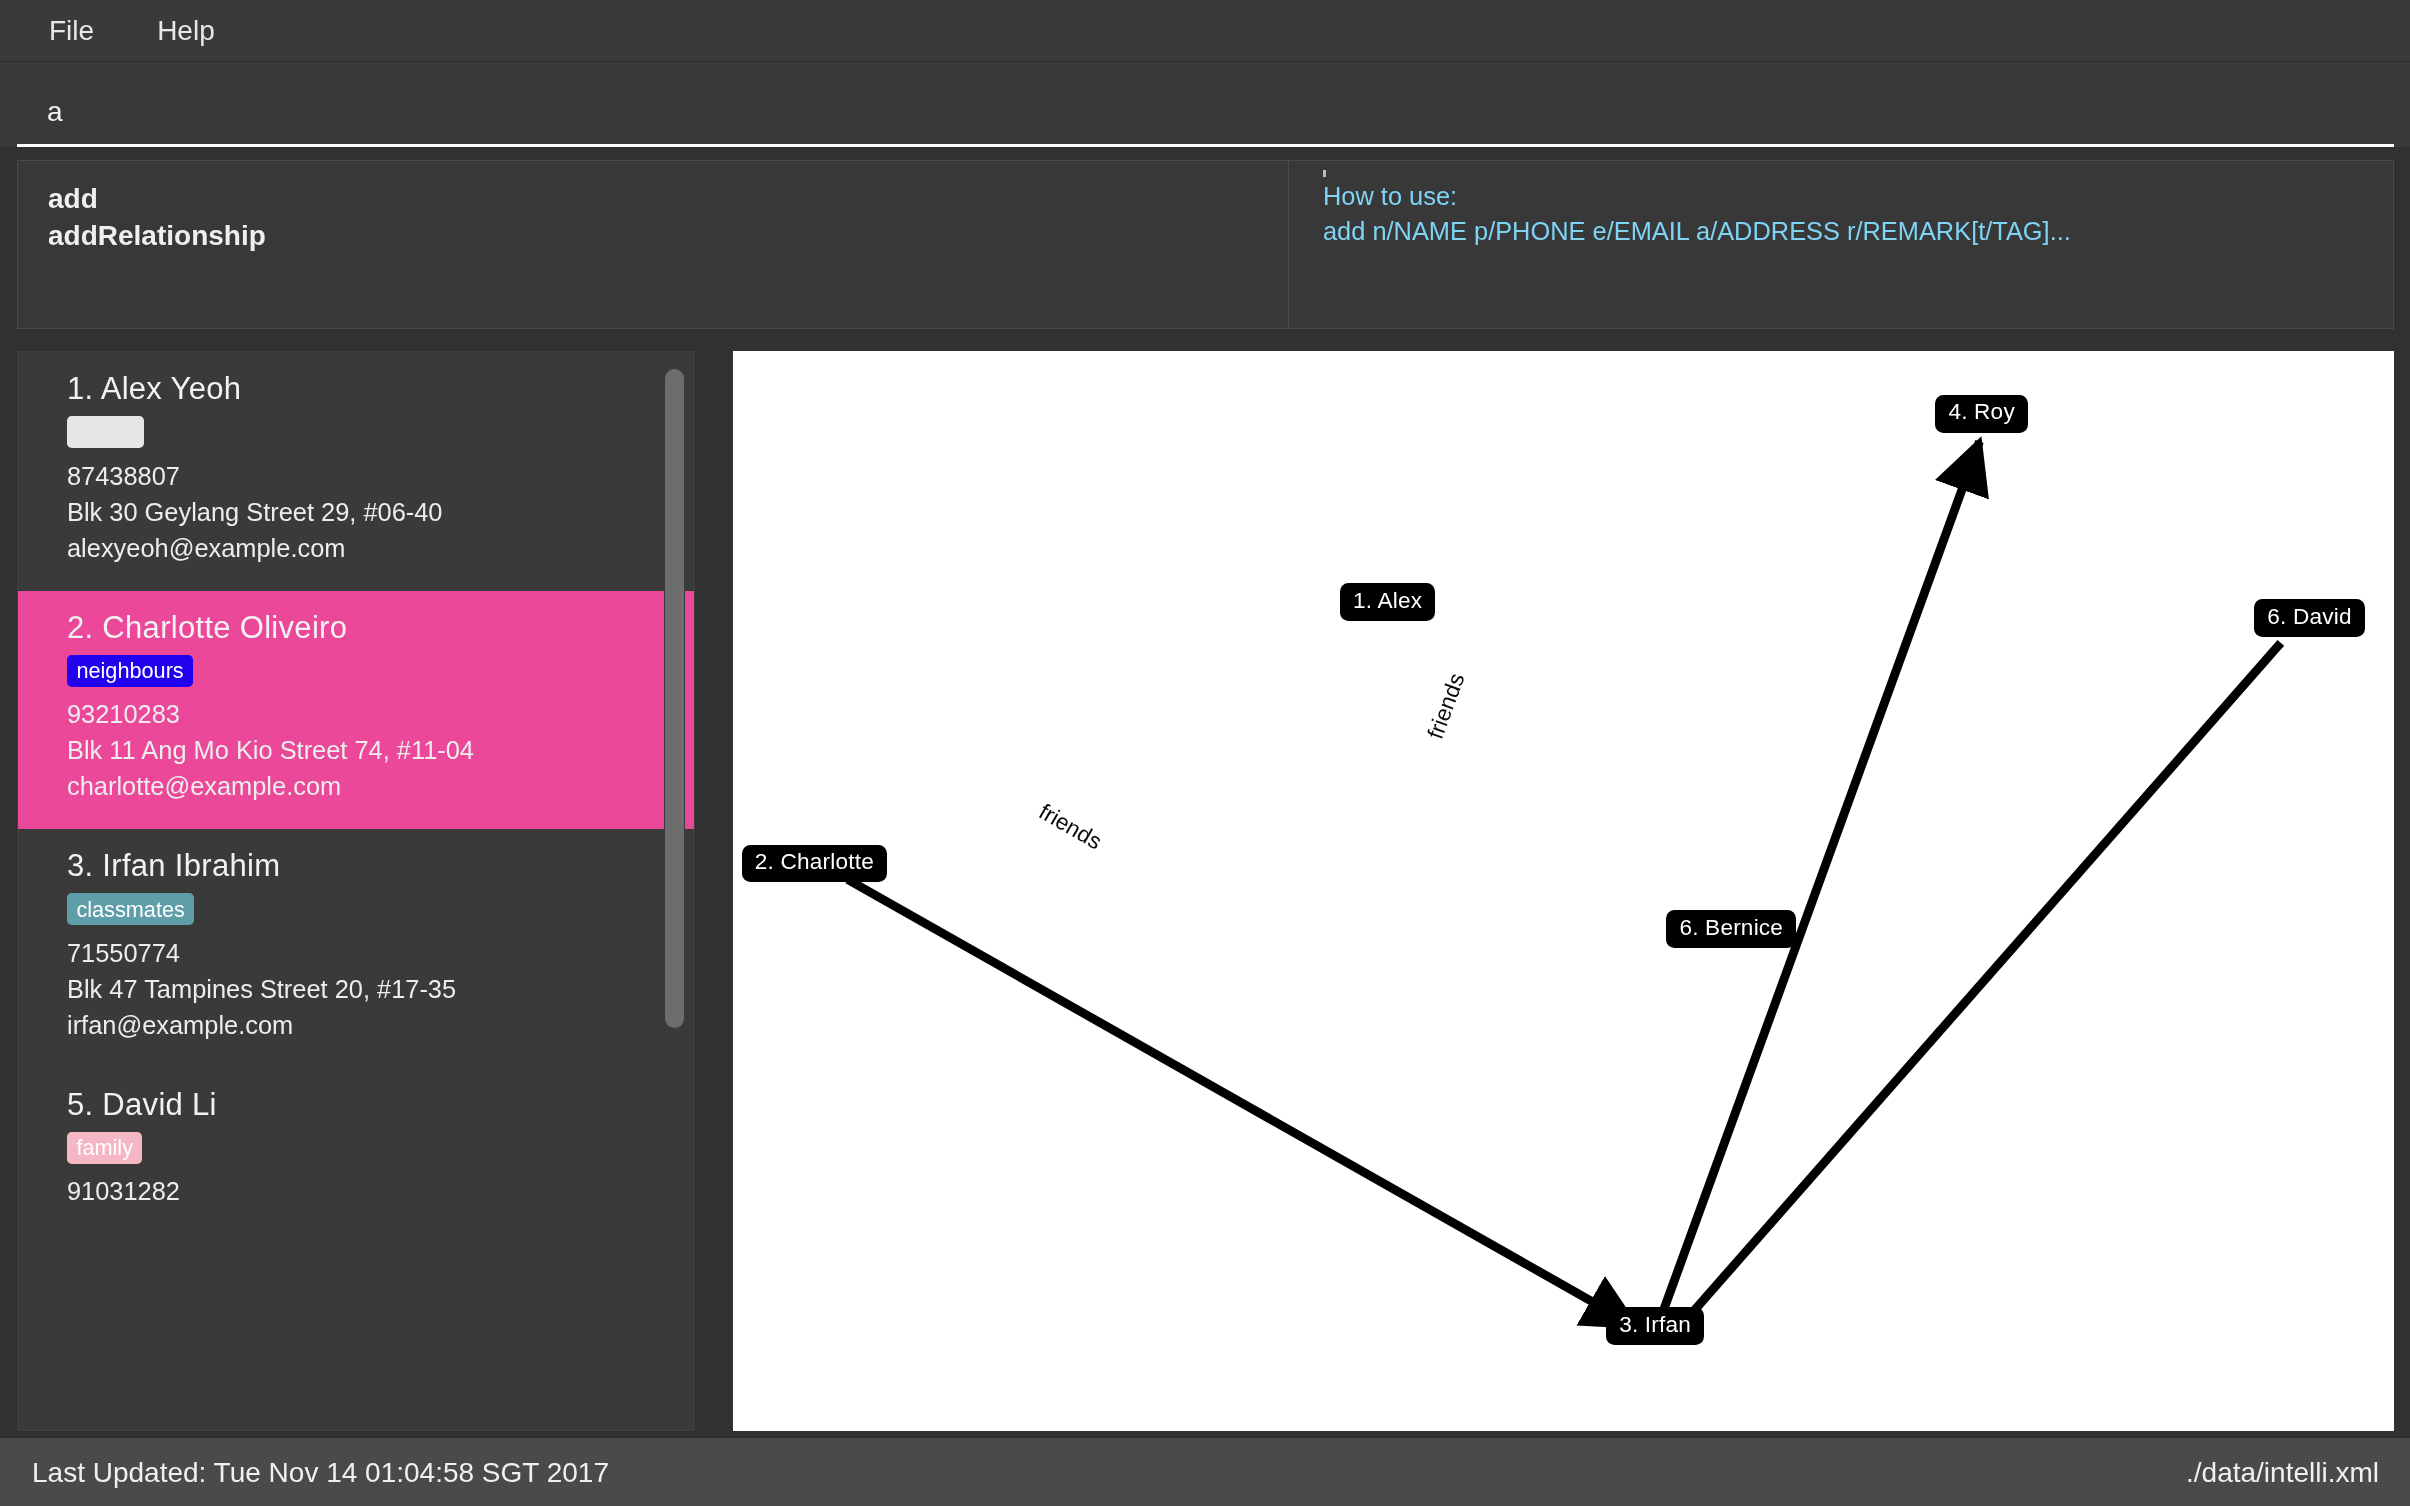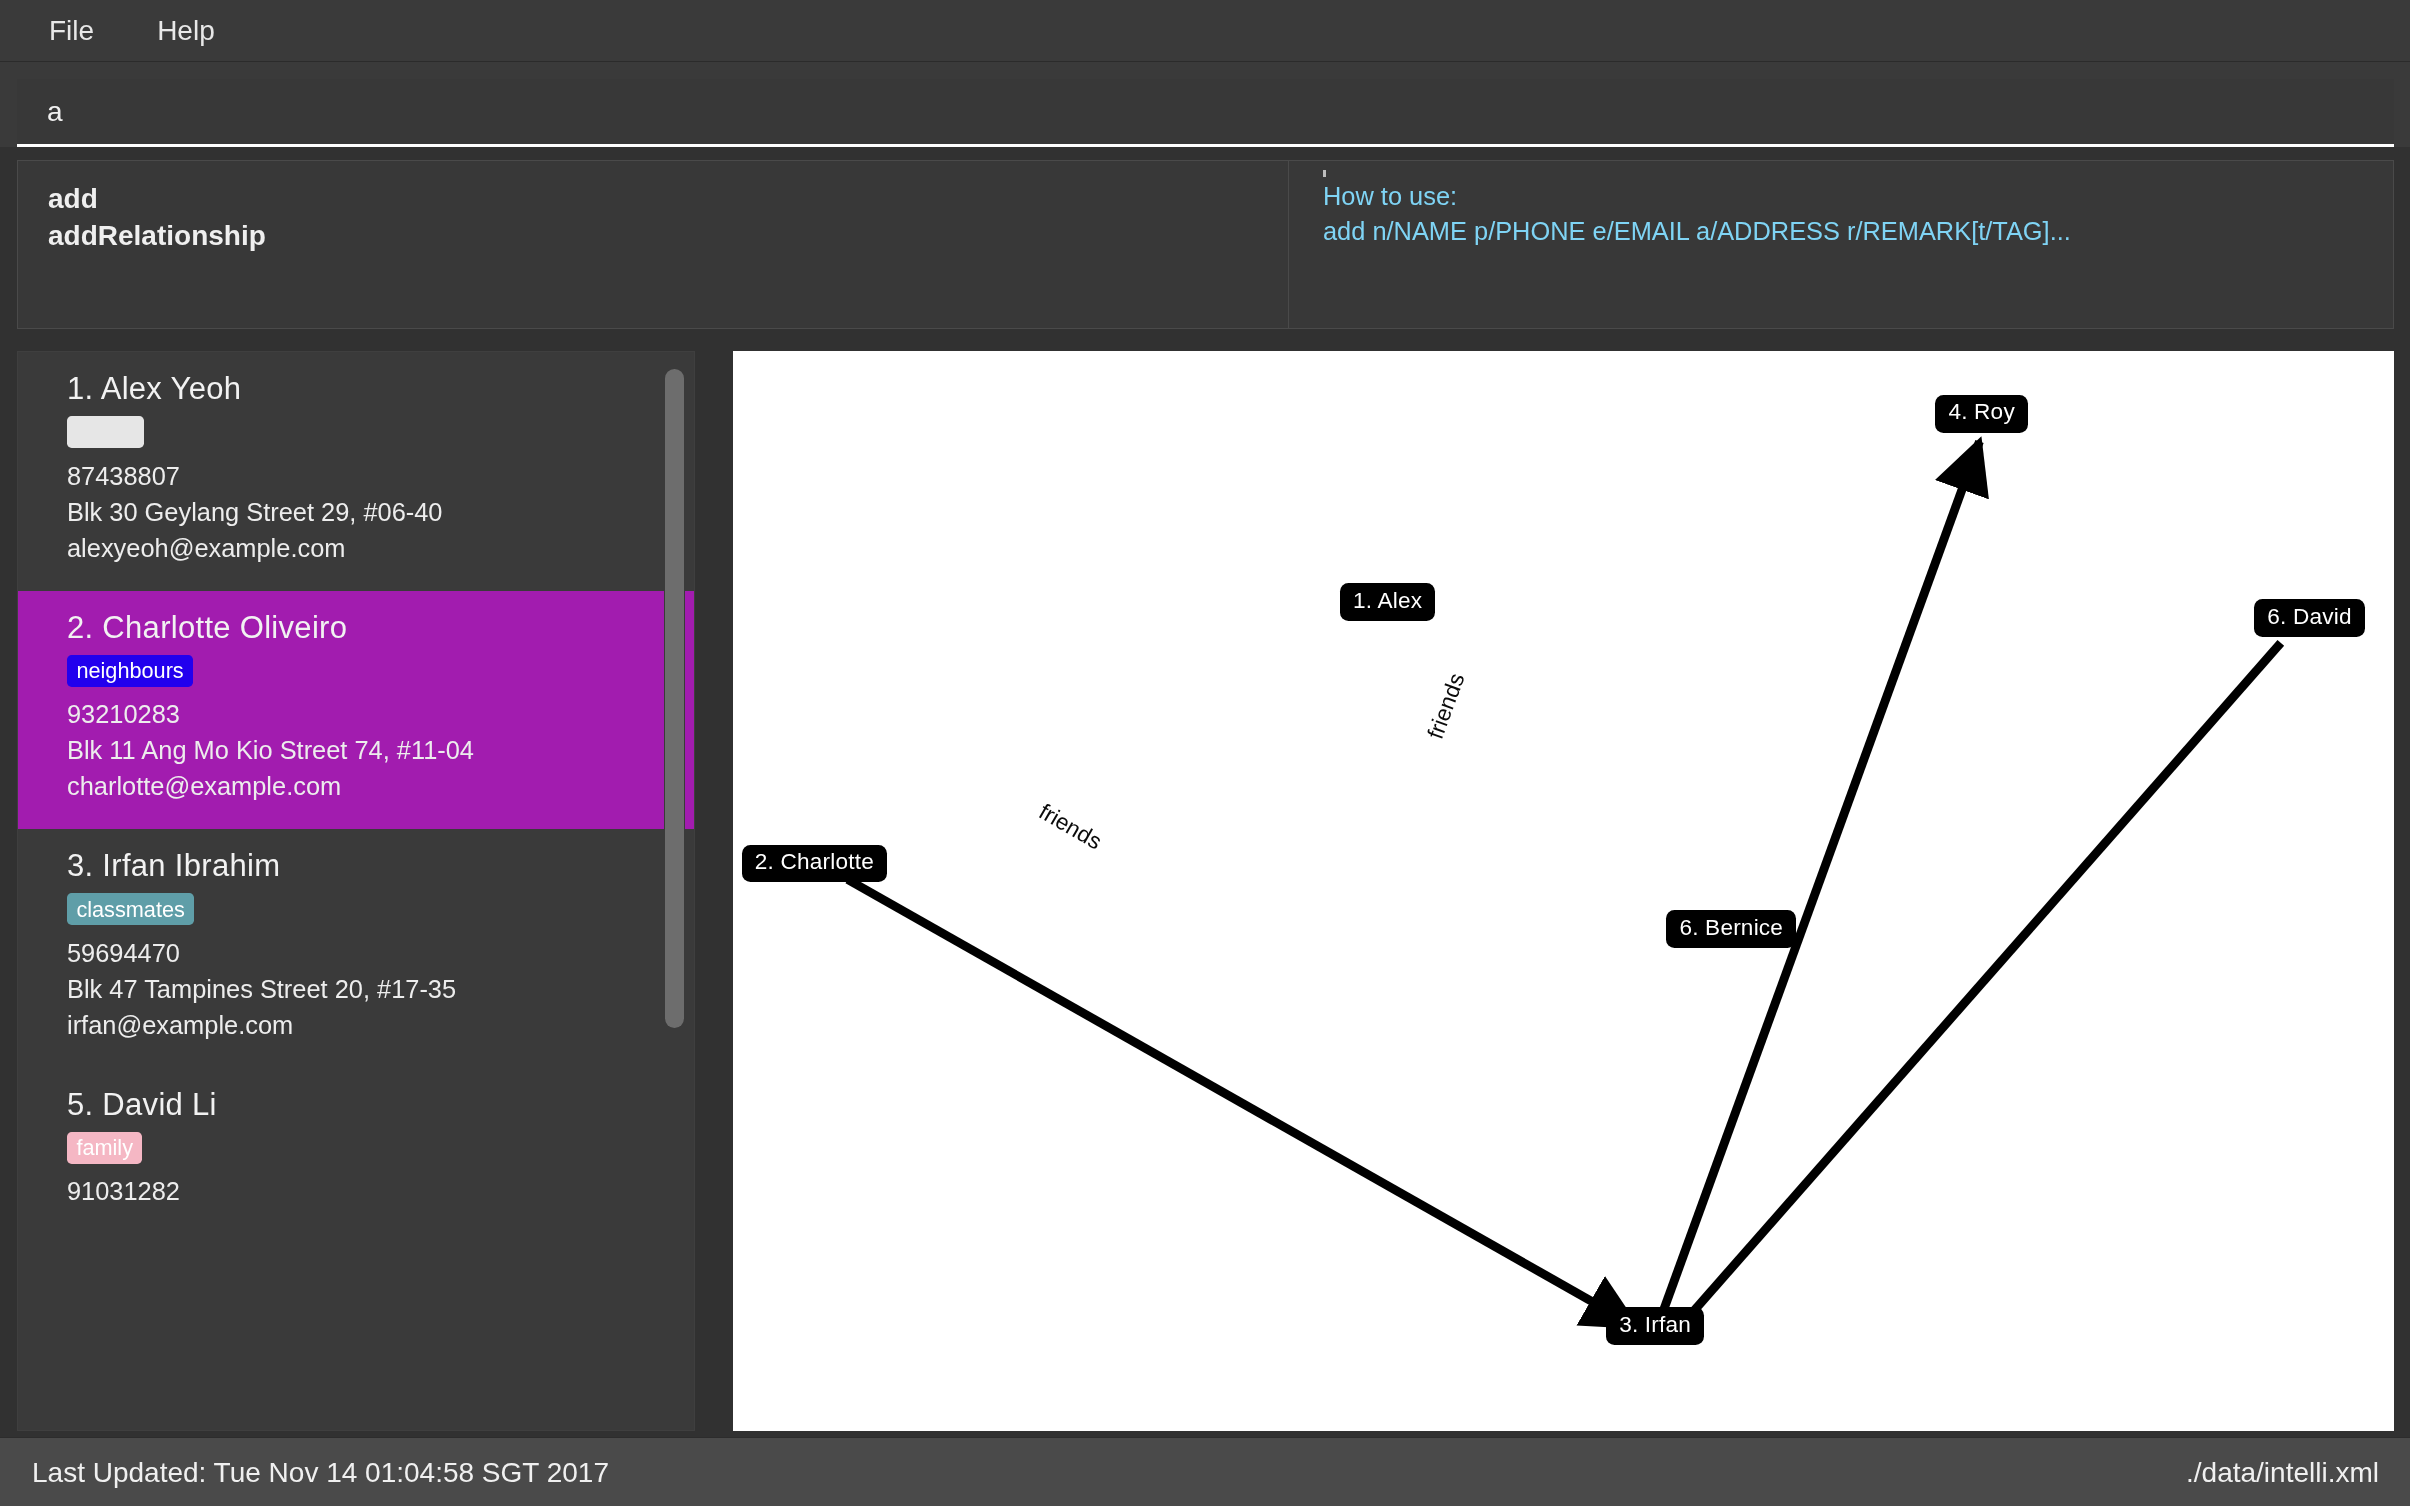--- a/index.html
+++ b/index.html
@@ -59,21 +59,21 @@
 
   
   .listpane {
     width: 678px; background: #3a3a3a; position: relative;
     display: flex; flex-direction: column; overflow: hidden;
     border: 0.9px solid #3f3f3f;
   }
   .person {
     padding: 19px 0 24.5px 49px; background: #3a3a3a; position: relative;
   }
-  .person.alt { background: #a21caf; }
+  .person.alt { background: #ec4899; }
   .person-name { color: #f2f2f2; font-size: 31px; letter-spacing: 0.3px; margin-bottom: 9.4px; white-space: nowrap; }
   .tag-row { height: 32px; margin-bottom: 9.4px; display: flex; }
   .tag {
     display: inline-flex; align-items: center; height: 32px; padding: 0 9.4px;
     border-radius: 4.7px; font-size: 21.7px; color: #ffffff; line-height: 1; white-space: nowrap;
   }
   .tag.blank { width: 77px; }
   .person-line { color: #ededed; font-size: 25.4px; line-height: 1.42; white-space: nowrap; }
 
   .listscroll-track {
@@ -156,21 +156,21 @@
             </div>
             <div class="person-line">93210283</div>
             <div class="person-line">Blk 11 Ang Mo Kio Street 74, #11-04</div>
             <div class="person-line">charlotte@example.com</div>
           </div>
           <div class="person">
             <div class="person-name">3.  Irfan Ibrahim</div>
             <div class="tag-row">
               <span class="tag" style="background: rgb(95, 158, 168);">classmates</span>
             </div>
-            <div class="person-line">59694470</div>
+            <div class="person-line">71550774</div>
             <div class="person-line">Blk 47 Tampines Street 20, #17-35</div>
             <div class="person-line">irfan@example.com</div>
           </div>
           <div class="person">
             <div class="person-name">5.  David Li</div>
             <div class="tag-row">
               <span class="tag" style="background: rgb(245, 183, 196);">family</span>
             </div>
             <div class="person-line">91031282</div>
           </div>

